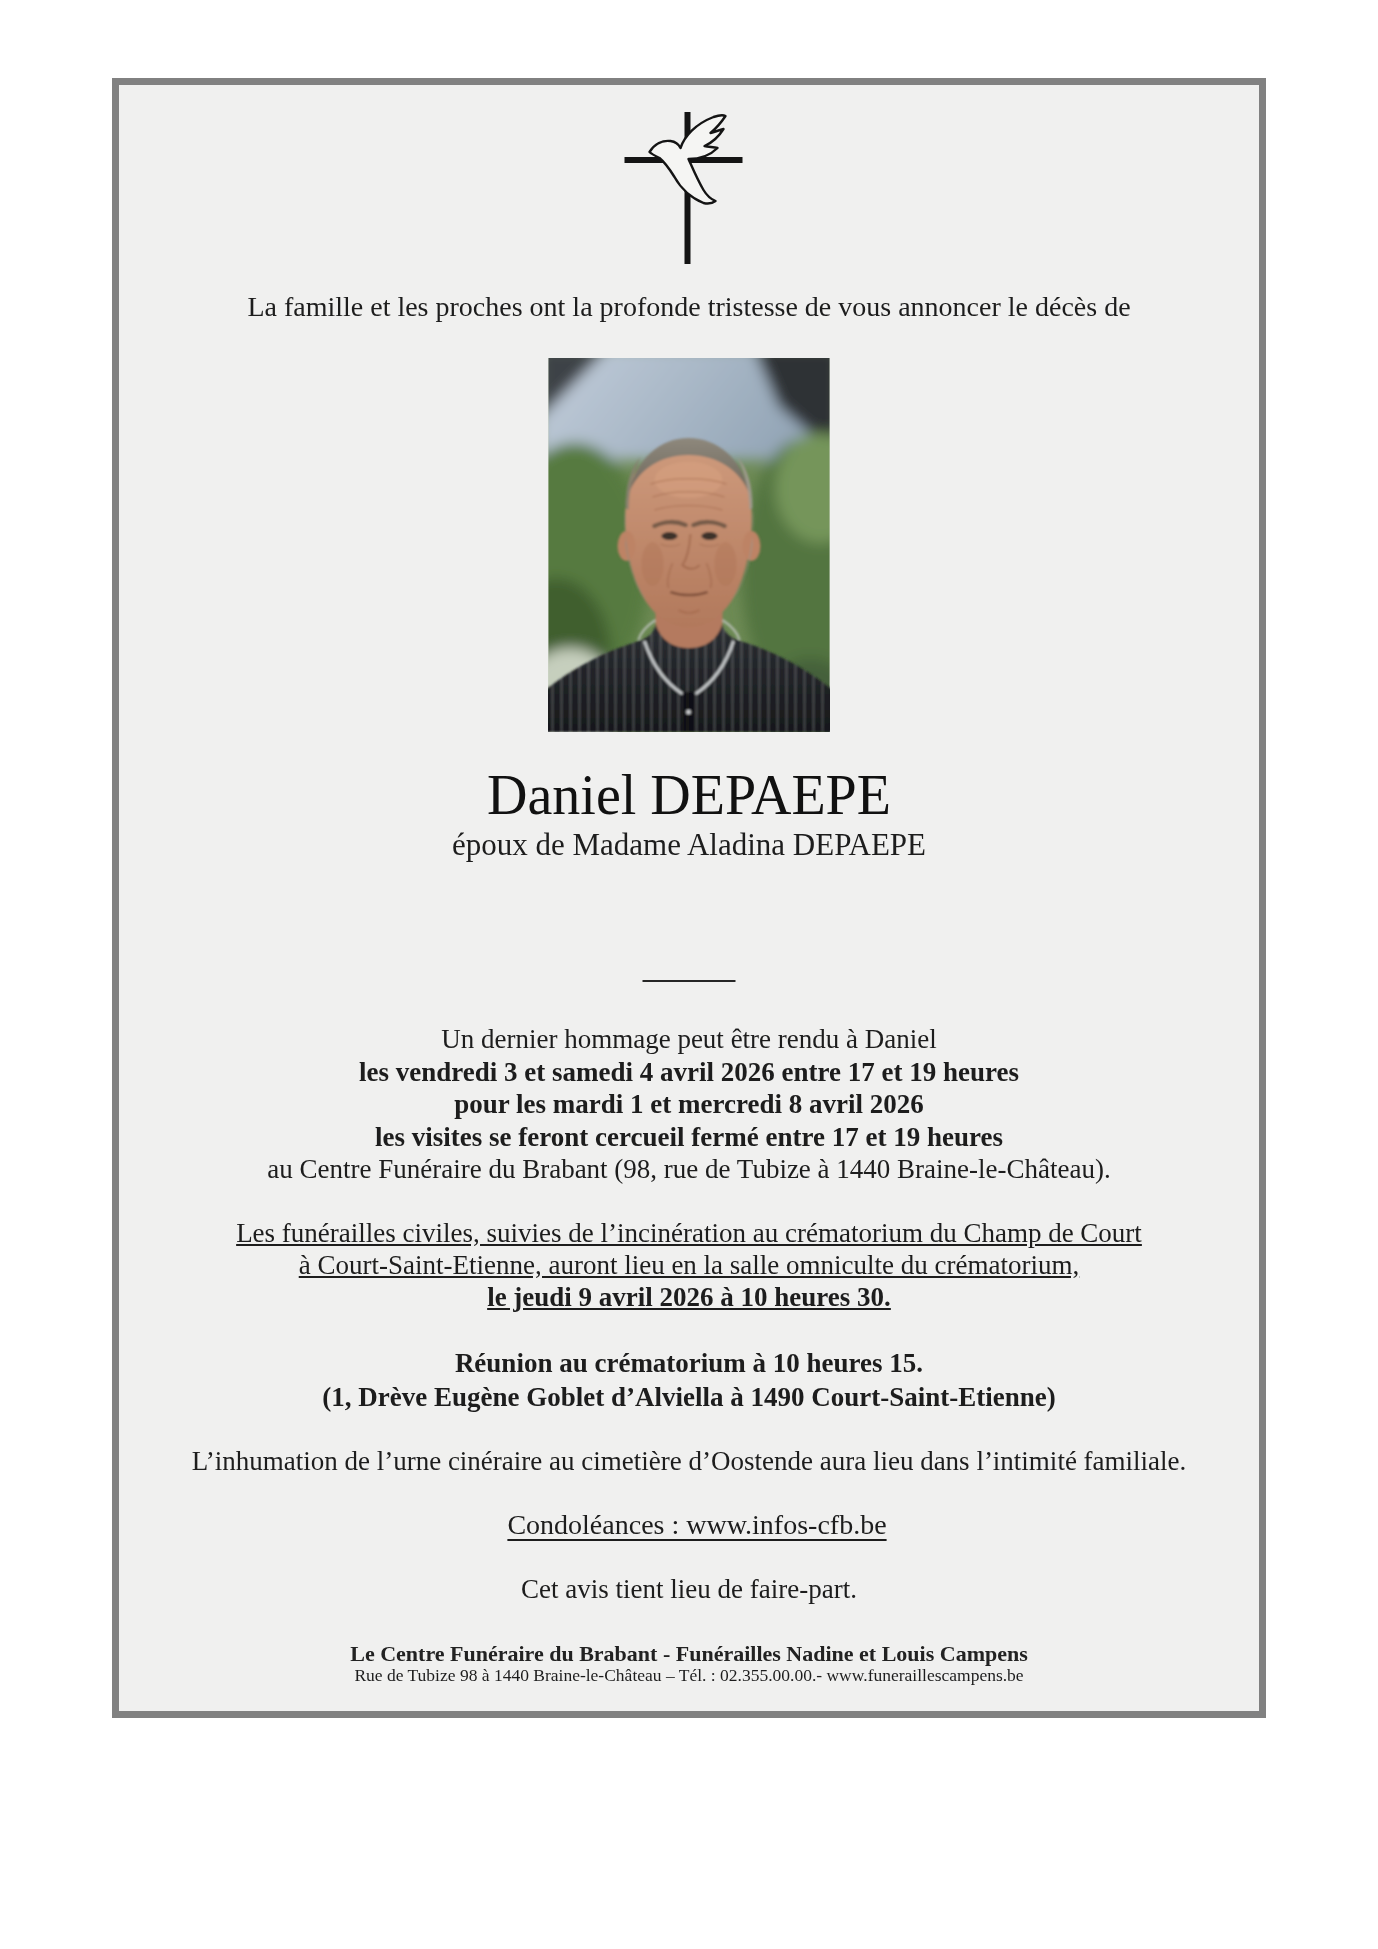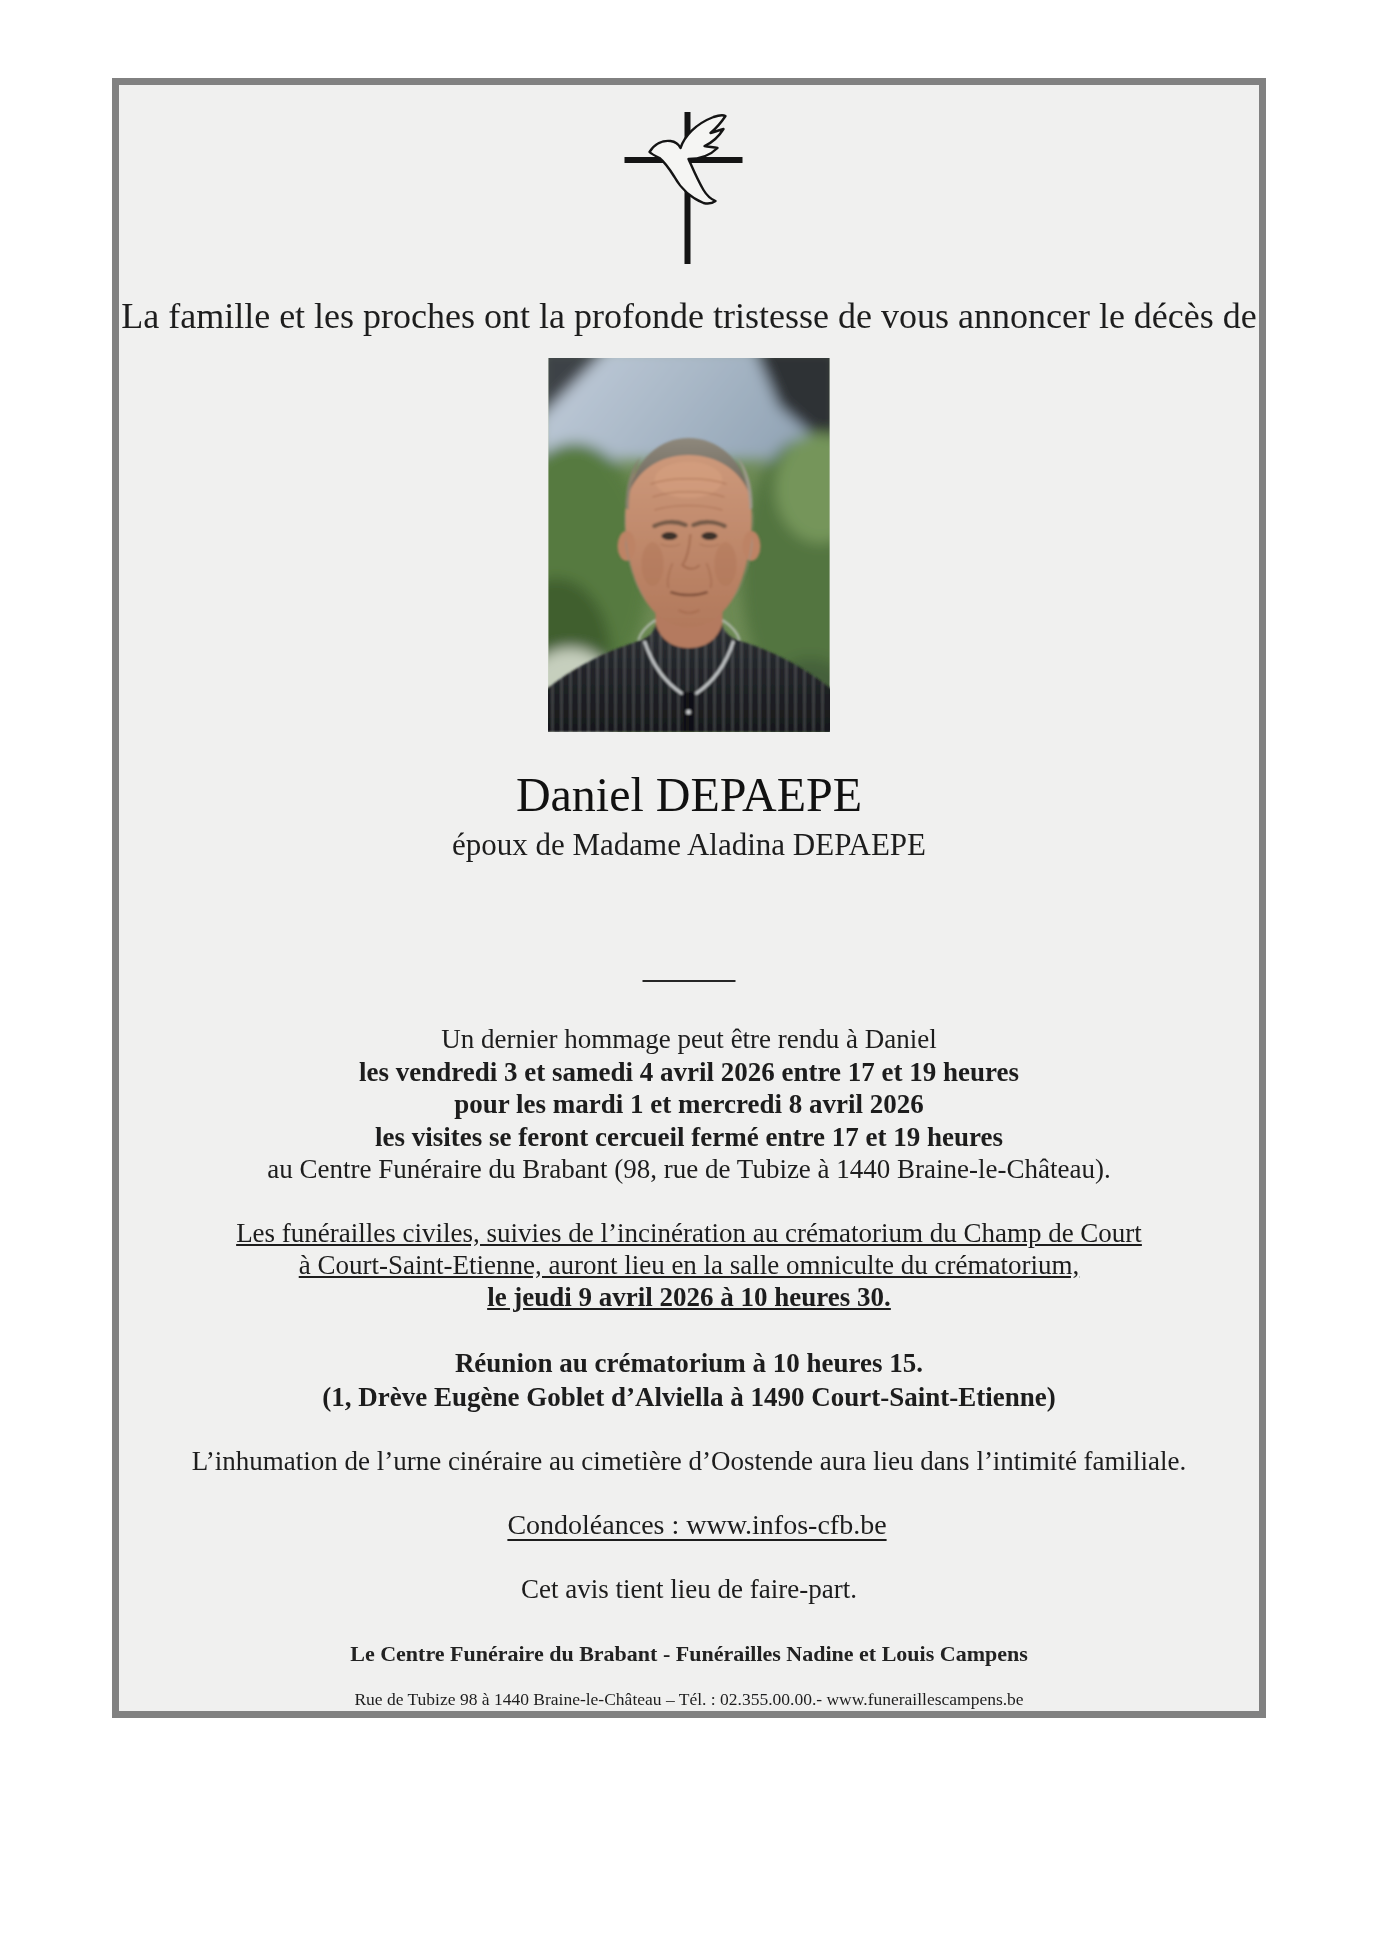--- a/index.html
+++ b/index.html
@@ -24,28 +24,28 @@
     text-align:center;
     font-size:27px;line-height:32px;
     white-space:nowrap;
   }
   .b{font-weight:bold;}
   .logo{
     position:absolute;top:25px;left:50%;
     transform:translateX(-50%);
     width:135px;height:158px;
   }
-  .intro{top:215px;font-size:36px;text-align:center;}
+  .intro{top:206px;font-size:28px;text-align:center;}
   .photo{
     position:absolute;top:273px;left:50%;
     transform:translateX(-50%);
     width:281px;height:374px;
     overflow:hidden;
   }
-  .name{top:685px;font-size:48px;line-height:50px;color:#111;}
+  .name{top:685px;font-size:56px;line-height:50px;color:#111;}
   .spouse{top:742px;font-size:31px;line-height:36px;}
   .dates{top:806px;line-height:33px;}
   .rule{
     position:absolute;top:895px;left:50%;
     transform:translateX(-50%);
     width:93px;height:0;
     border-top:2px solid #262626;
   }
   .visitation{top:938px;line-height:32.5px;}
   .ceremony{top:1132px;line-height:32px;text-decoration:underline;}
@@ -53,21 +53,21 @@
   .urn{top:1360px;font-family:Liberation Serif, serif;}
   .condolences{top:1424px;font-size:28px;margin-left:8px;}
   .condolences .u{
     text-decoration:underline;
     text-decoration-thickness:2px;
     text-underline-offset:5px;
     color:#1d1d1d;
   }
   .notice{top:1488px;}
   .company{top:1556px;font-size:22px;line-height:26px;font-weight:bold;color:#222;}
-  .address{top:1580px;font-size:17.5px;line-height:21px;margin-top:24px;}
+  .address{top:1580px;font-size:17.5px;line-height:21px;}
 </style>
 </head>
 <body>
 
 <div class="card">
 
   <svg class="logo" viewBox="0 0 135 158" aria-hidden="true">
     <rect x="63" y="2" width="6" height="152" fill="#141414"></rect>
     <rect x="3" y="47" width="118" height="6" fill="#141414"></rect>
     <path d="M28,42

